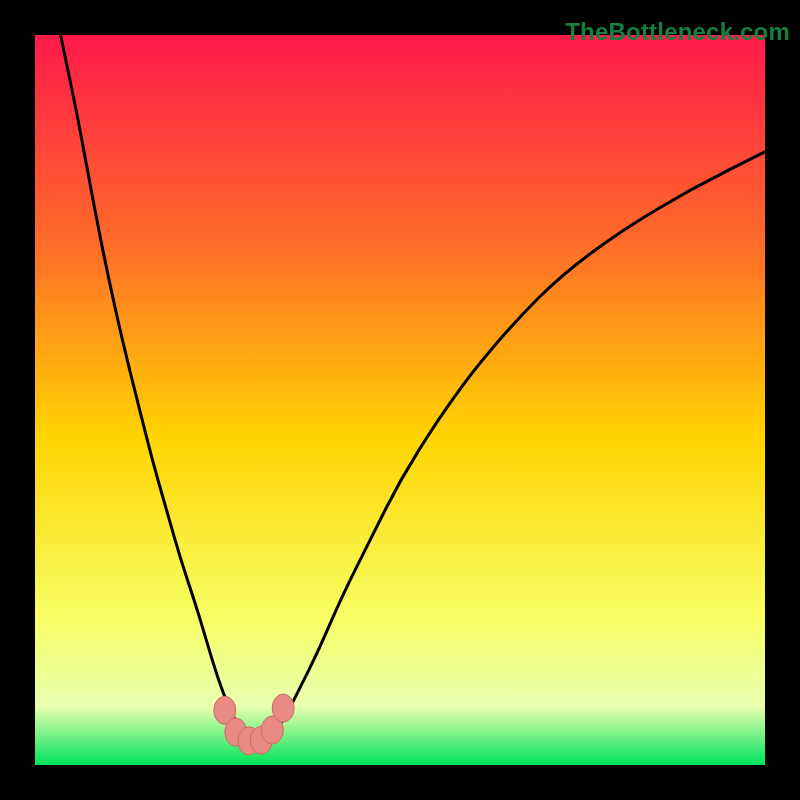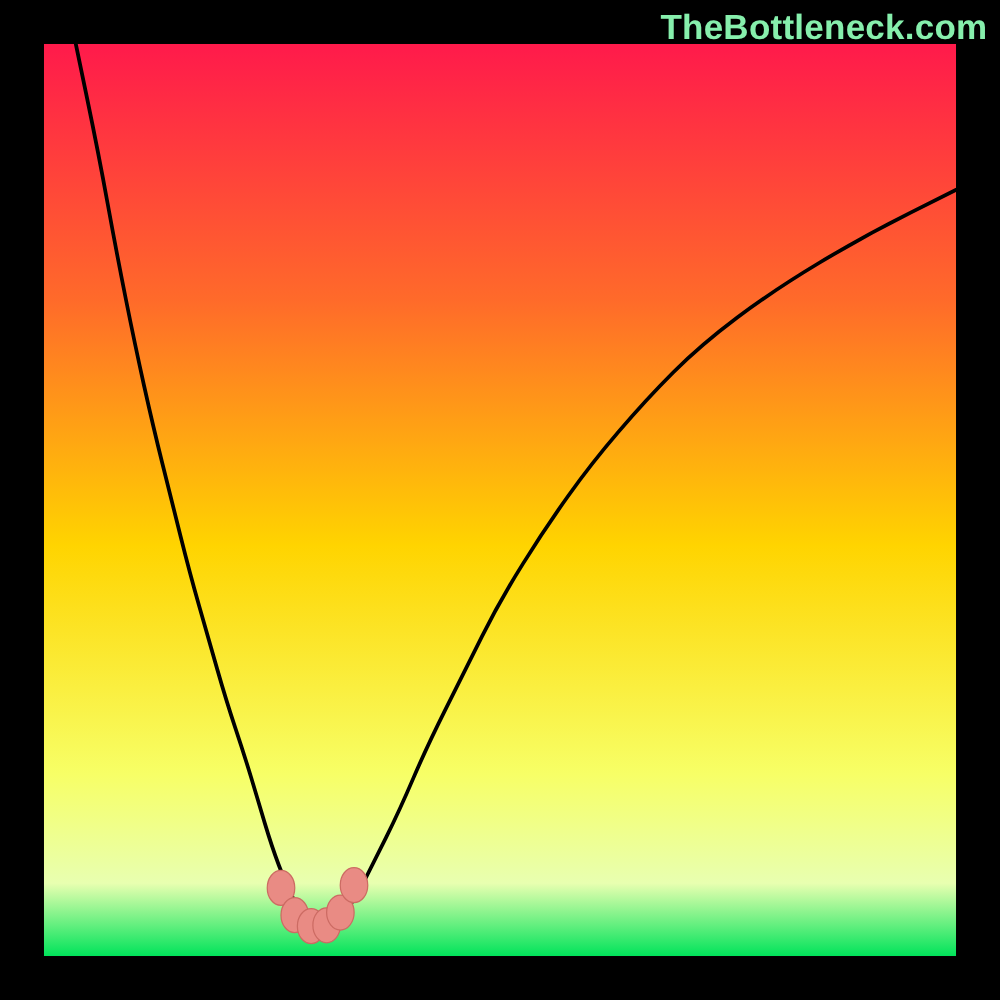--- a/index.html
+++ b/index.html
@@ -21,26 +21,26 @@
   .plot {
     position: absolute;
     left: 35px;
     top: 35px;
     width: 730px;
     height: 730px;
     overflow: hidden;
   }
   .watermark {
     position: absolute;
-    top: 6px;
+    top: 18px;
     right: 10px;
     font-family: Arial, Helvetica, sans-serif;
-    font-size: 28px;
+    font-size: 24px;
     font-weight: 600;
-    color: #86efac;
+    color: #15803d;
     letter-spacing: 0.2px;
   }
   svg {
     display: block;
   }
 </style>
 </head>
 <body>
 
 <div class="frame">

